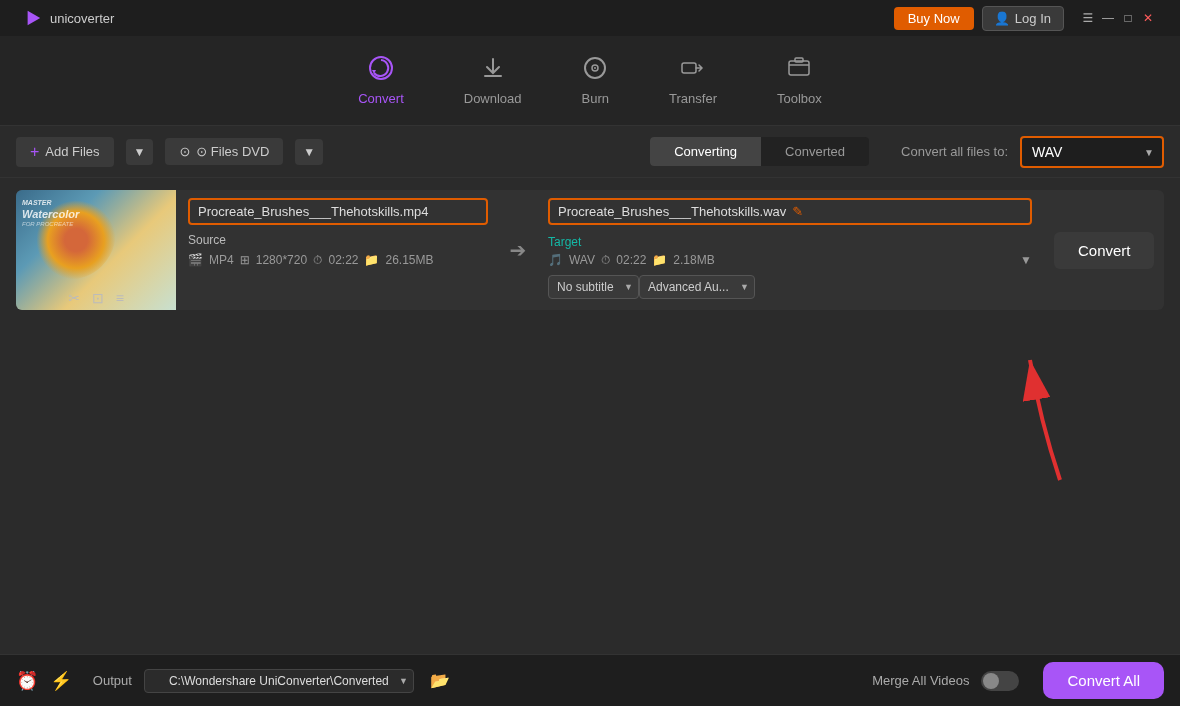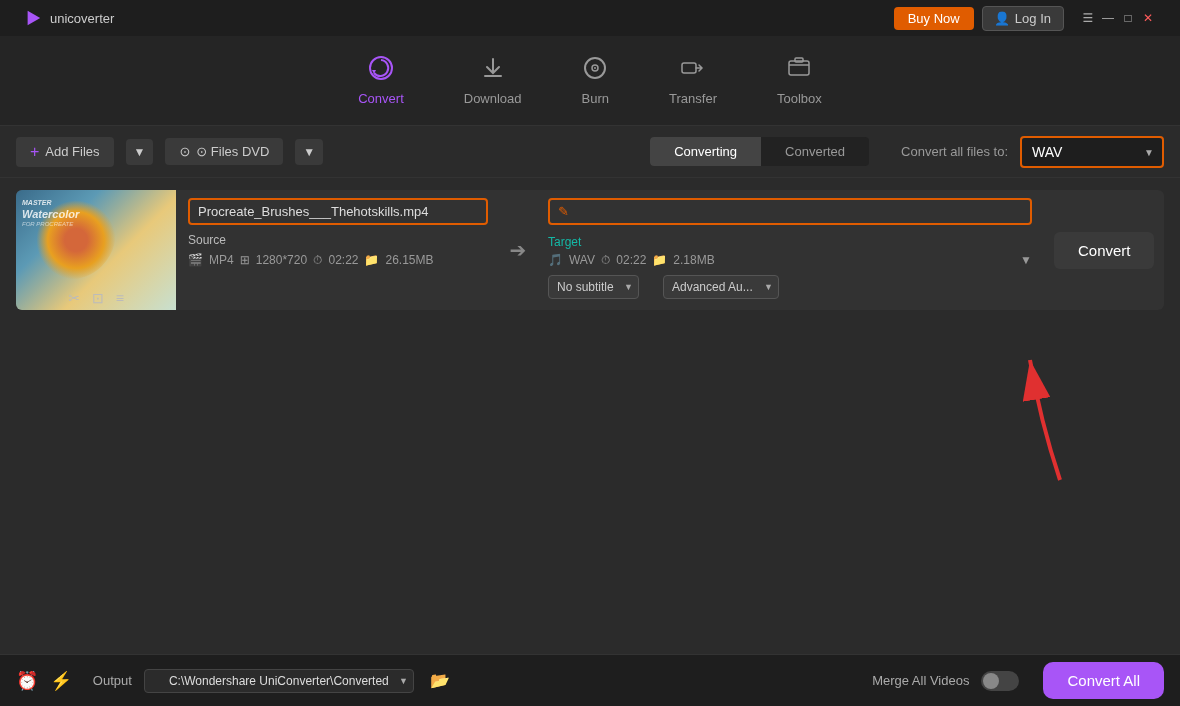--- a/index.html
+++ b/index.html
@@ -329,21 +329,21 @@
       display: flex;
       align-items: center;
       gap: 6px;
       color: #999;
       font-size: 12px;
     }
 
     .subtitle-row {
       display: flex;
       align-items: flex-end;
-      gap: 24px;
+      gap: 0;
       margin-top: 4px;
     }
     .subtitle-wrapper {
       position: relative;
       display: inline-block;
     }
     .subtitle-wrapper::after {
       content: '▼';
       position: absolute;
       right: 6px;
@@ -674,20 +674,21 @@
           </div>
         </div>
       </div>
 
       <div class="arrow-col">
         <span class="arrow-icon">➔</span>
       </div>
 
       <div class="target-side">
         <div class="target-name-box">
+          <span>Procreate_Brushes___Thehotskills.wav</span>
           <span class="edit-icon">✎</span>
         </div>
         <div class="target-meta-label">Target</div>
         <div class="target-meta-row">
           <span>🎵</span>
           <span>WAV</span>
           <span>⏱</span>
           <span>02:22</span>
           <span>📁</span>
           <span>2.18MB</span>

